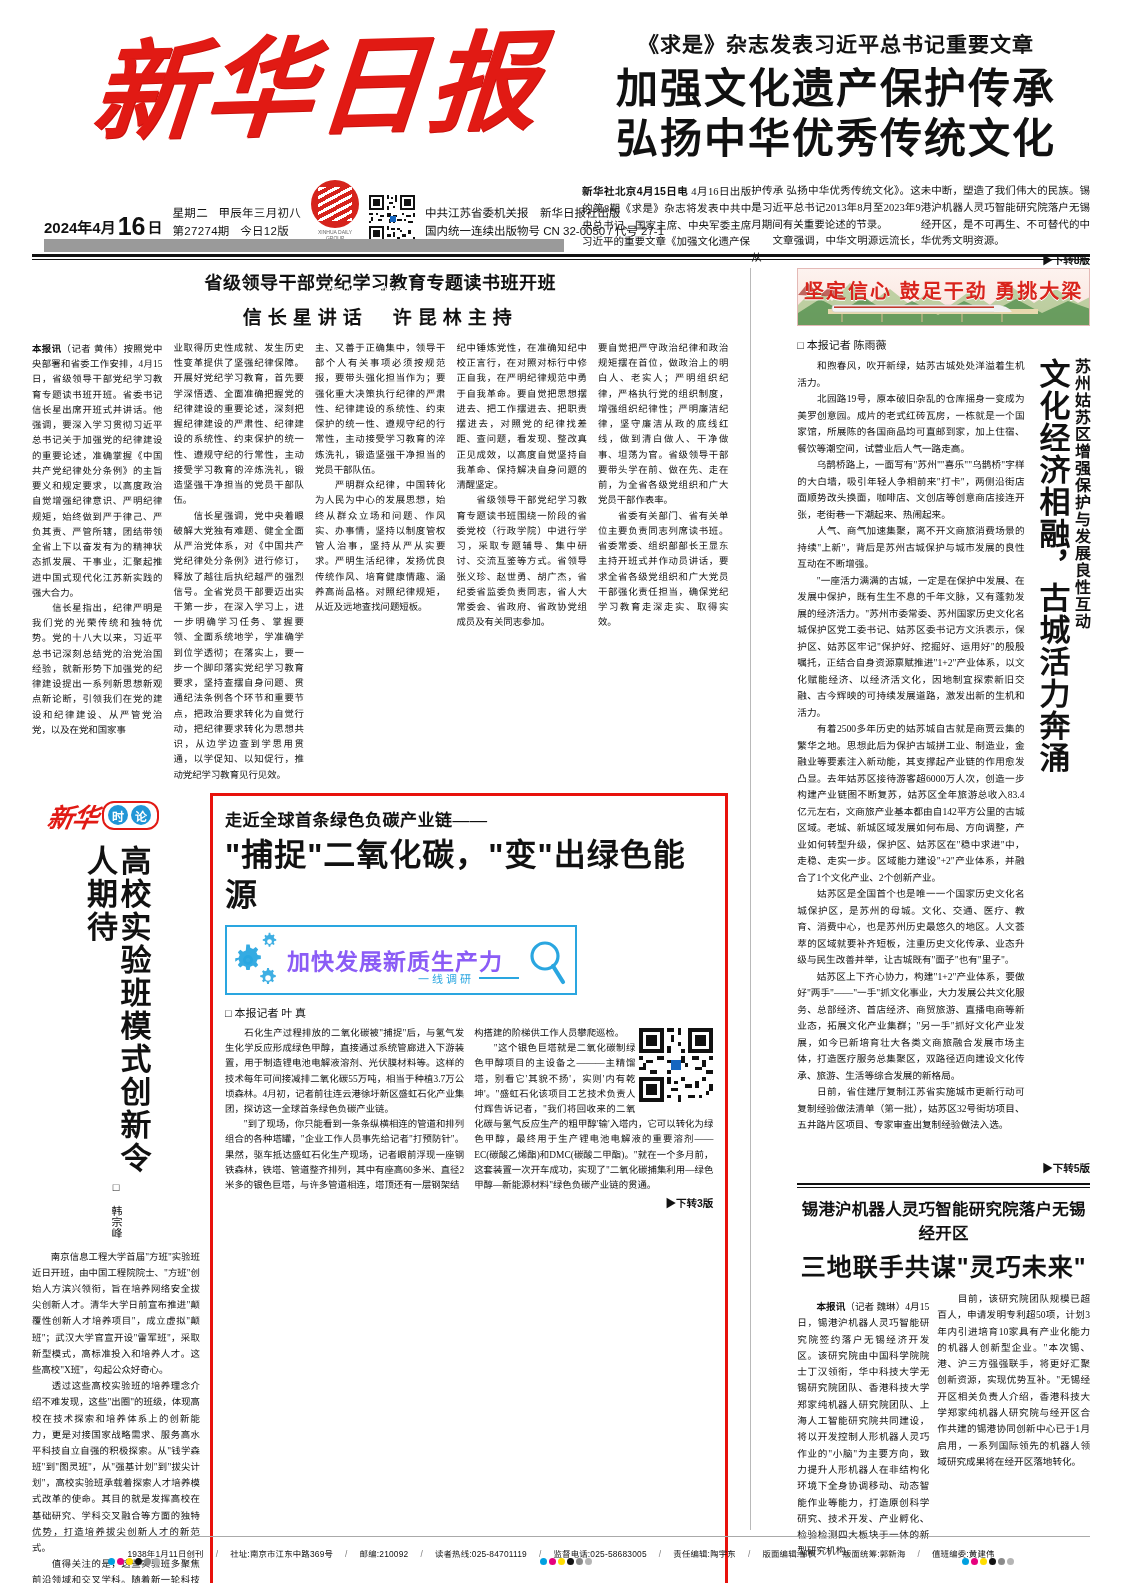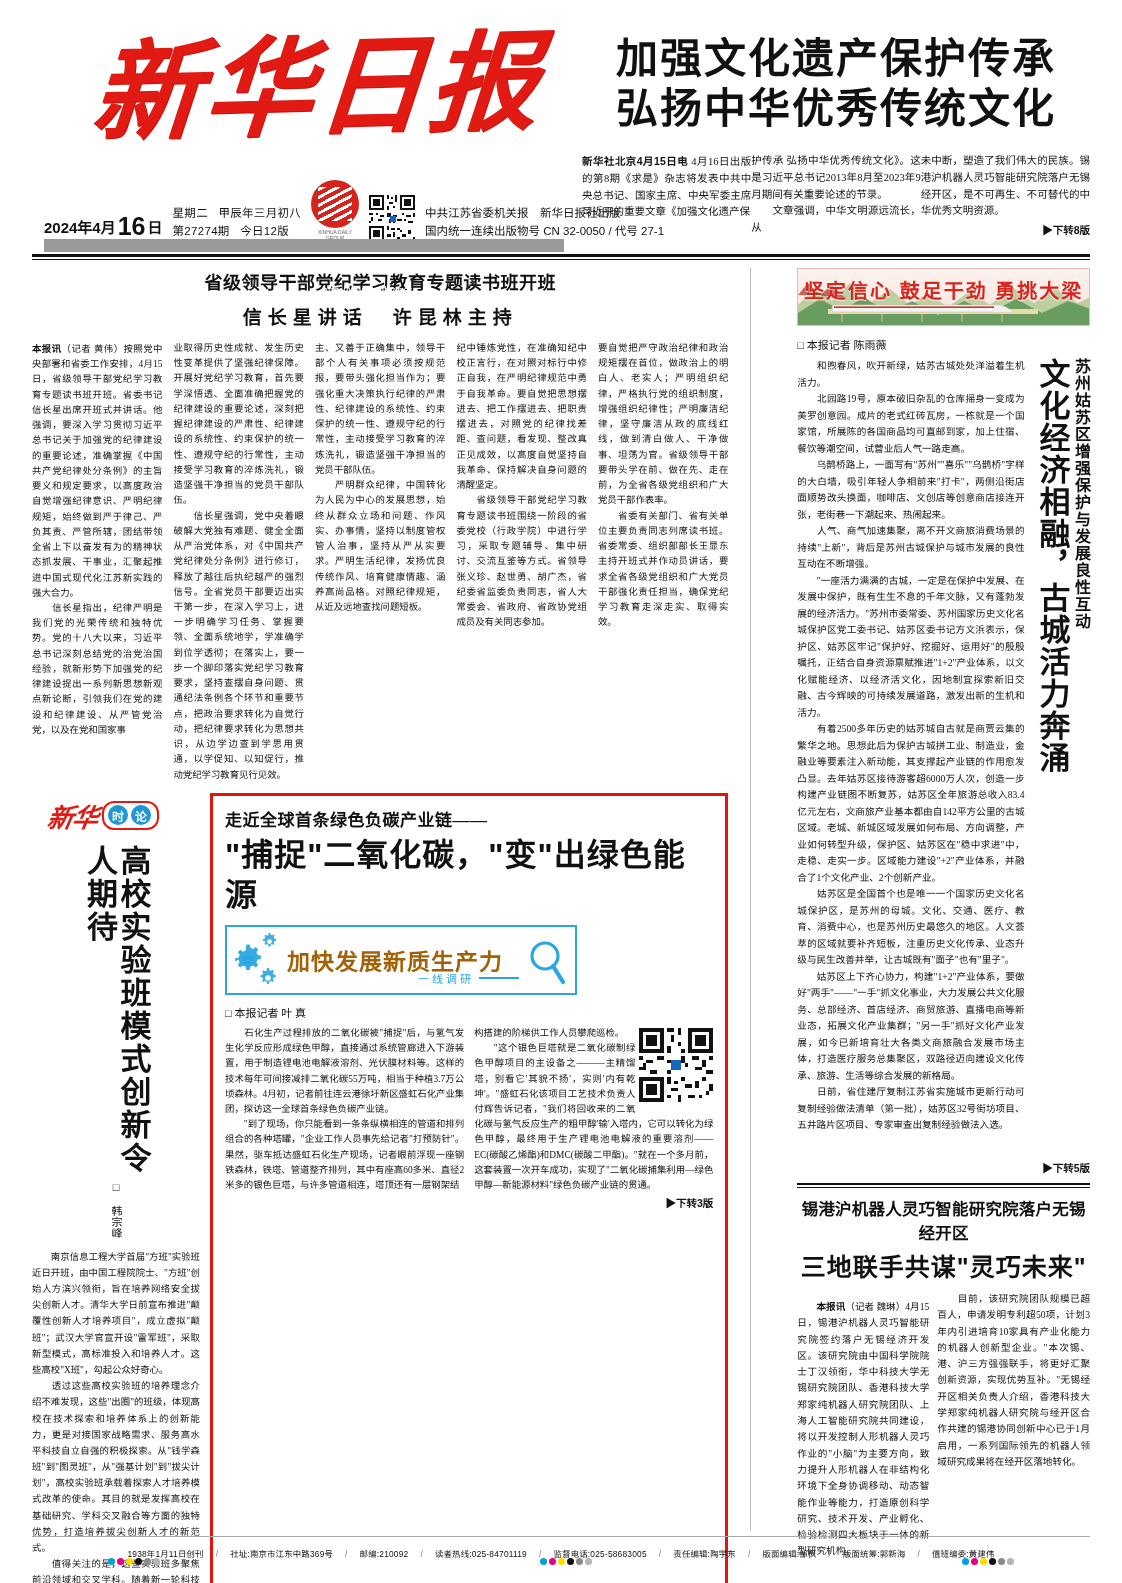--- a/index.html
+++ b/index.html
@@ -126,21 +126,21 @@
     font-size: 32px; line-height: 1.25; letter-spacing: 1px; margin-top: 4px;
   }
   .feat-row { display: flex; gap: 12px; margin-top: 10px; }
   .feat-lcol { width: 352px; }
   .logo-box {
     border: 2px solid #2aa6e0; height: 70px; position: relative;
     display: flex; align-items: center; padding-left: 60px; overflow: hidden;
   }
   .gear { position: absolute; fill: #2aa6e0; }
   .logo-box-txt {
-    font-family: Liberation Sans, sans-serif; font-weight: 700; color: #a16207;
+    font-family: Liberation Sans, sans-serif; font-weight: 700; color: #8b5cf6;
     font-size: 23px; letter-spacing: 1px;
   }
   .logo-box-sub { position: absolute; right: 56px; bottom: 7px; font-size: 11px; color: #2aa6e0; letter-spacing: 3px; }
   .logo-box-sub::after { content: ""; display: inline-block; width: 40px; height: 1.5px; background: #2aa6e0; vertical-align: 4px; margin-left: 5px; }
   .mag { position: absolute; right: 8px; top: 12px; }
   .feat-author { font-size: 11px; margin-top: 9px; }
   .feat-cols { display: flex; gap: 10px; margin-top: 6px; font-size: 9.4px; line-height: 1.62; text-align: justify; }
   .feat-cols > div { flex: 1; }
   .qr-inline { width: 74px; height: 74px; float: right; margin: 2px 0 2px 4px; }
 
@@ -255,20 +255,21 @@
           <div>国内统一连续出版物号 CN 32-0050 / 代号 27-1</div>
         </div>
       </div>
 
       <div class="mast-url">
         <span>http://www.xhby.net</span>
       </div>
     </div>
 
     <div class="mast-right">
+      <div class="kicker-top">《求是》杂志发表习近平总书记重要文章</div>
       <div class="mega">
         <div>加强文化遗产保护传承</div>
         <div>弘扬中华优秀传统文化</div>
       </div>
       <div class="lead3">
         <div><b>新华社北京4月15日电</b> 4月16日出版的第8期《求是》杂志将发表中共中央总书记、国家主席、中央军委主席习近平的重要文章《加强文化遗产保</div>
         <div>护传承 弘扬中华优秀传统文化》。这是习近平总书记2013年8月至2023年9月期间有关重要论述的节录。<br>　　文章强调，中华文明源远流长，从</div>
         <div>
           <div>未中断，塑造了我们伟大的民族。锡港沪机器人灵巧智能研究院落户无锡经开区，是不可再生、不可替代的中华优秀文明资源。</div>
           <div class="jump jump-r">▶下转8版</div>

